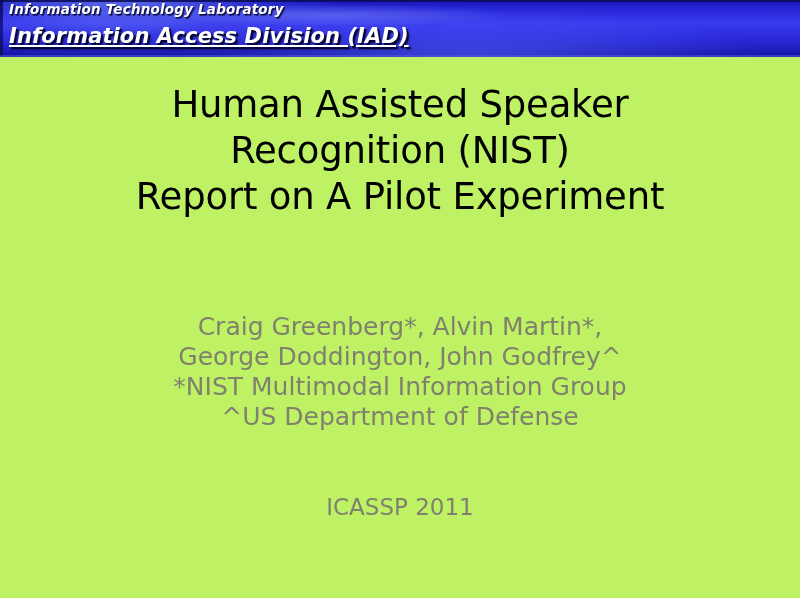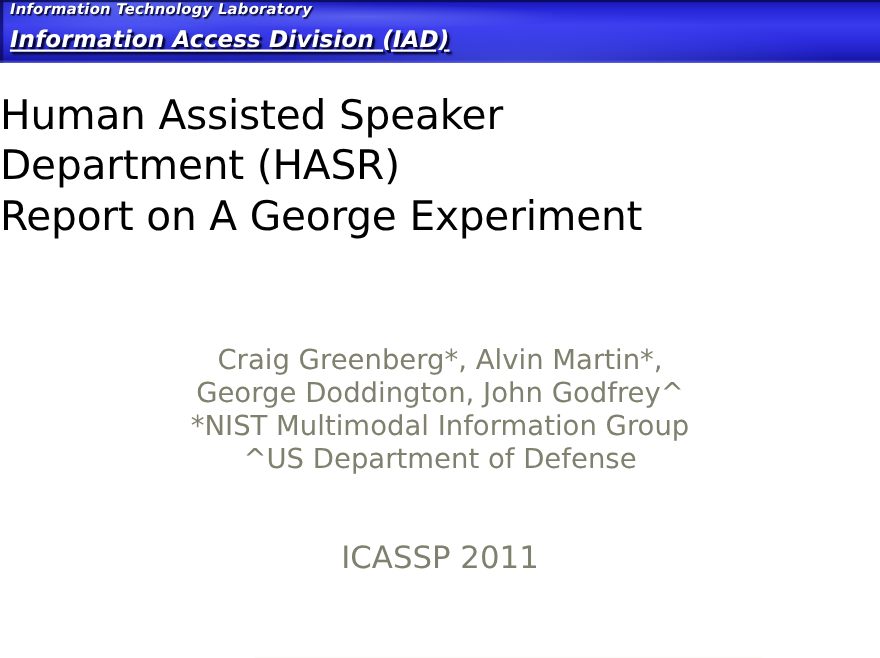--- a/index.html
+++ b/index.html
@@ -11,21 +11,21 @@
     height: 598px;
     overflow: hidden;
     background: #eff2e0;
     font-family: "Liberation Sans", sans-serif;
   }
 
   #slide {
     position: relative;
     width: 800px;
     height: 598px;
-    background: #ffffff;
+    background: #bef264;
     overflow: hidden;
   }
 
   
   #banner {
     position: absolute;
     left: 0;
     top: 0;
     width: 800px;
     height: 57px;
@@ -119,21 +119,21 @@
     text-align: right;
     padding-right: 1px;
   }
 
   
   #title-block {
     position: absolute;
     left: 0;
     top: 82px;
     width: 800px;
-    text-align: left;
+    text-align: center;
     color: #000000;
     font-family: "DejaVu Sans", sans-serif;
     font-size: 37px;
     line-height: 46px;
     letter-spacing: -0.2px;
   }
   #title-block .tline { display: block; white-space: nowrap; }
 
   #author-block {
     position: absolute;
@@ -152,21 +152,21 @@
     position: absolute;
     left: 0;
     top: 492px;
     width: 800px;
     text-align: center;
     color: #80806e;
     font-family: "DejaVu Sans", sans-serif;
   }
   #venue-conference {
     display: block;
-    font-size: 28px;
+    font-size: 23px;
     line-height: 30px;
     white-space: nowrap;
   }
   #venue-location {
     display: block;
     font-size: 20px;
     line-height: 27px;
     white-space: nowrap;
   }
 </style>
@@ -182,22 +182,22 @@
     <div class="edge-bottom"></div>
 
     <div class="banner-line1">Information Technology Laboratory</div>
 
     <div class="banner-line2">Information Access Division (IAD)</div>
 
   </div>
 
   <div id="title-block">
     <span class="tline">Human Assisted Speaker</span>
-    <span class="tline">Department (HASR)</span>
-    <span class="tline">Report on A George Experiment</span>
+    <span class="tline">Recognition (NIST)</span>
+    <span class="tline">Report on A Pilot Experiment</span>
   </div>
 
   <div id="author-block">
     <span class="aline">Craig Greenberg*, Alvin Martin*,</span>
     <span class="aline">George Doddington, John Godfrey^</span>
     <span class="aline">*NIST Multimodal Information Group</span>
     <span class="aline">^US Department of Defense</span>
   </div>
 
   <div id="venue-block">

